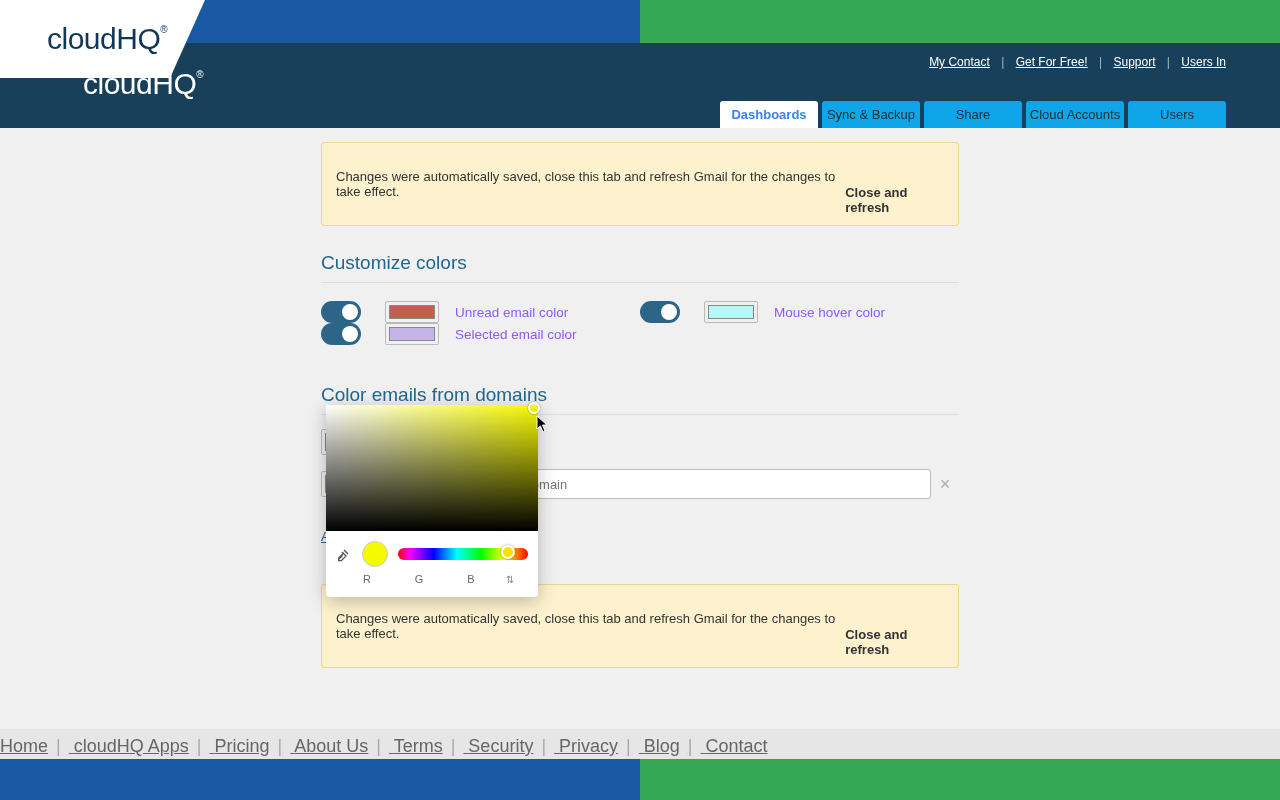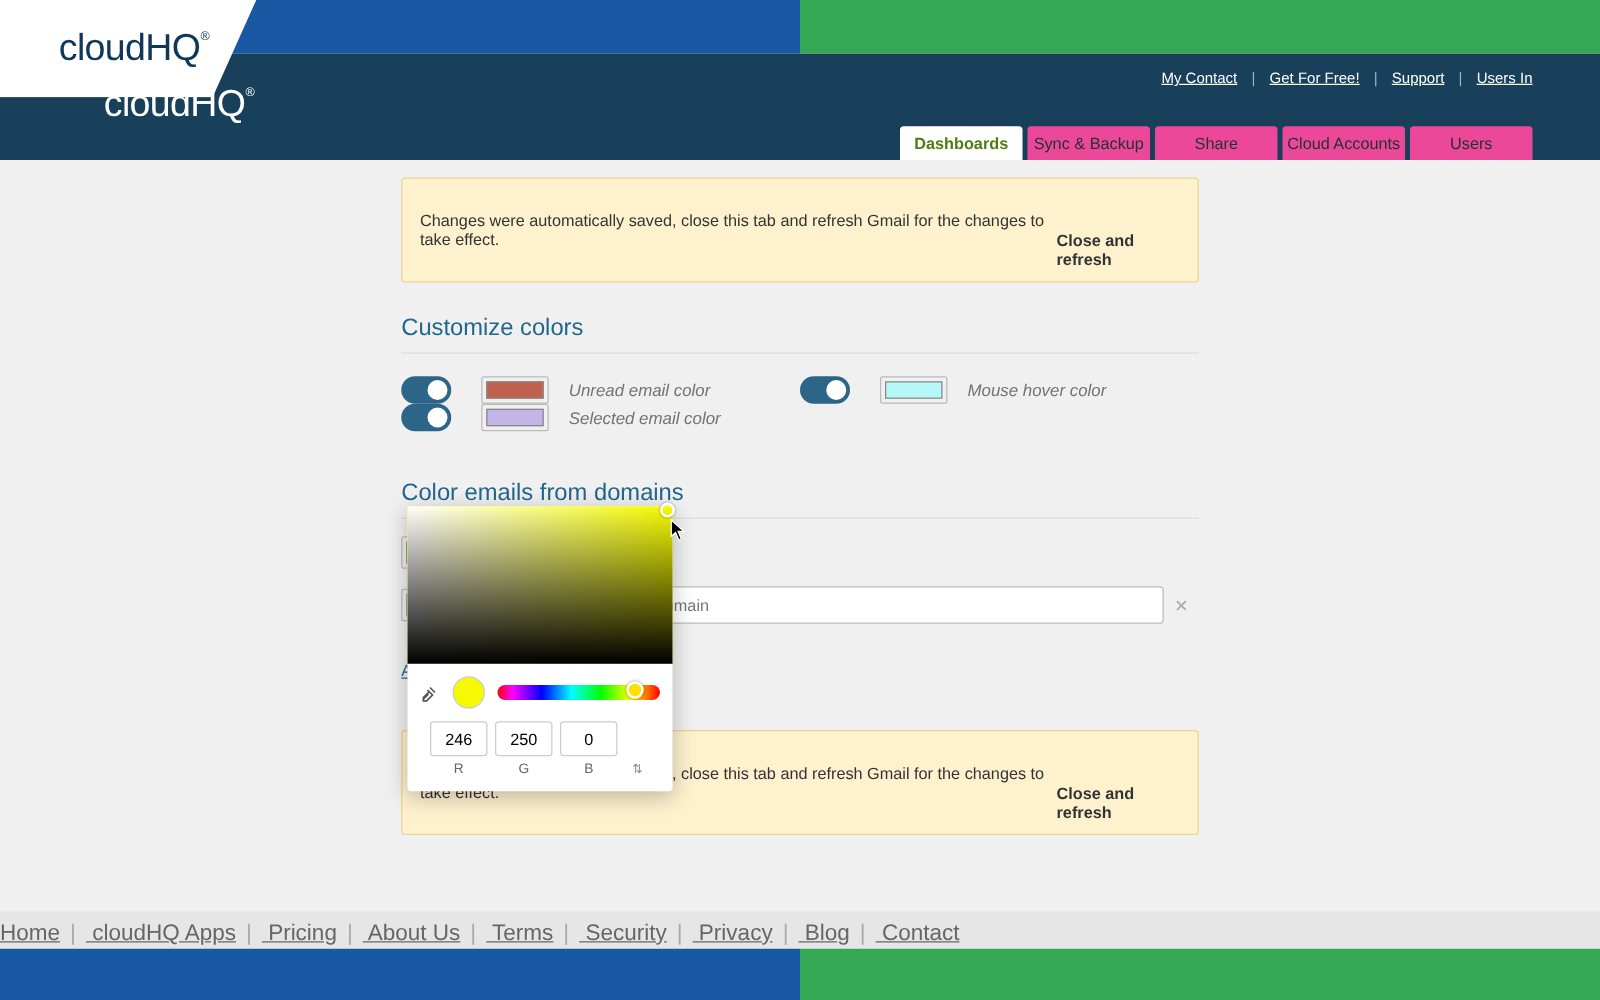--- a/index.html
+++ b/index.html
@@ -84,32 +84,32 @@
 
 
 .tabs {
   position: absolute;
   bottom: 0;
   right: 54px;
   display: flex;
   gap: 4px;
 }
 .tab {
-  background: #ec4899;
+  background: #0ea5e9;
   color: #233;
   font-size: 13px;
   padding: 6px 0;
   width: 98px;
   text-align: center;
   border-radius: 3px 3px 0 0;
   cursor: pointer;
 }
 .tab.active {
   background: #fff;
-  color: #4d7c0f;
+  color: #3b82f6;
   font-weight: 600;
 }
 
 
 .content {
   position: absolute;
   top: 128px; left: 0; right: 0; bottom: 70px;
   background: #f0f0f0;
   overflow: visible;
 }
@@ -167,21 +167,21 @@
   margin-left: 24px;
   width: 54px; height: 22px;
   border: 1px solid #bbb;
   border-radius: 2px;
   padding: 3px;
   cursor: pointer;
   flex-shrink: 0;
 }
 .swatch-inner { width: 100%; height: 100%; border: 1px solid #888; }
 
-.color-label { margin-left: 16px; font-size: 13.5px; color: #737373; font-style: italic; }
+.color-label { margin-left: 16px; font-size: 13.5px; color: #8b5cf6; }
 
 
 .domain-row {
   display: flex;
   align-items: center;
   margin-top: 14px;
 }
 .domain-swatch {
   width: 54px; height: 26px;
   border: 1px solid #bbb;
@@ -444,26 +444,20 @@
       <div class="eyedropper">
         <svg viewBox="0 0 24 24" fill="none" stroke="#555" stroke-width="2">
             <path d="M4 20l6-6m2-8l6 6m-9-3l6 6-7 7H4v-4l7-7z"></path>
           </svg>
       </div>
       <div class="preview-circle" style="background:#f6fa00"></div>
       <div class="hue-bar">
         <div class="hue-thumb"></div>
       </div>
     </div>
-    <div class="rgb-row">
-      <input class="rgb-input" value="246" style="">
-      <input class="rgb-input" value="250" style="">
-      <input class="rgb-input" value="0" style="">
-      <span style="width:20px"></span>
-    </div>
     <div class="rgb-labels">
       <span>R</span>
       <span>G</span>
       <span>B</span>
       <span class="mode">⇅</span>
     </div>
   </div>
 
   <div class="cursor-overlay" style="left:536px; top:287px">
     <svg viewBox="0 0 14 18">

